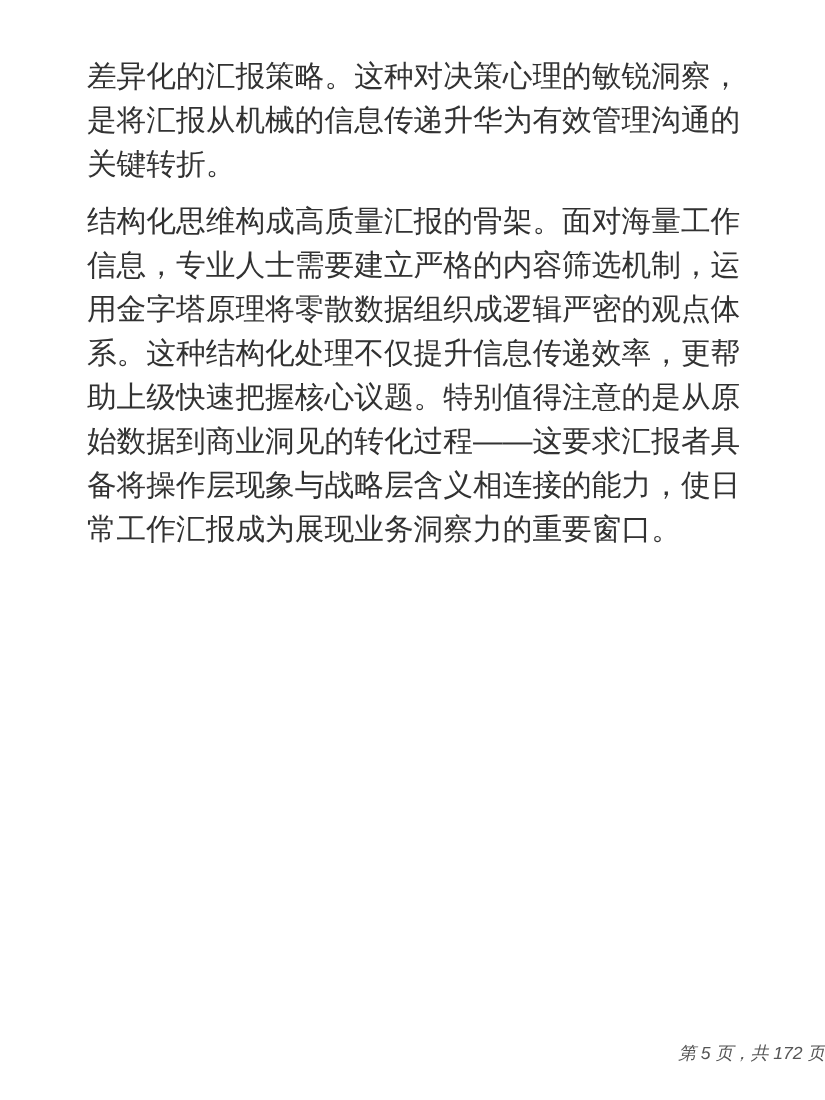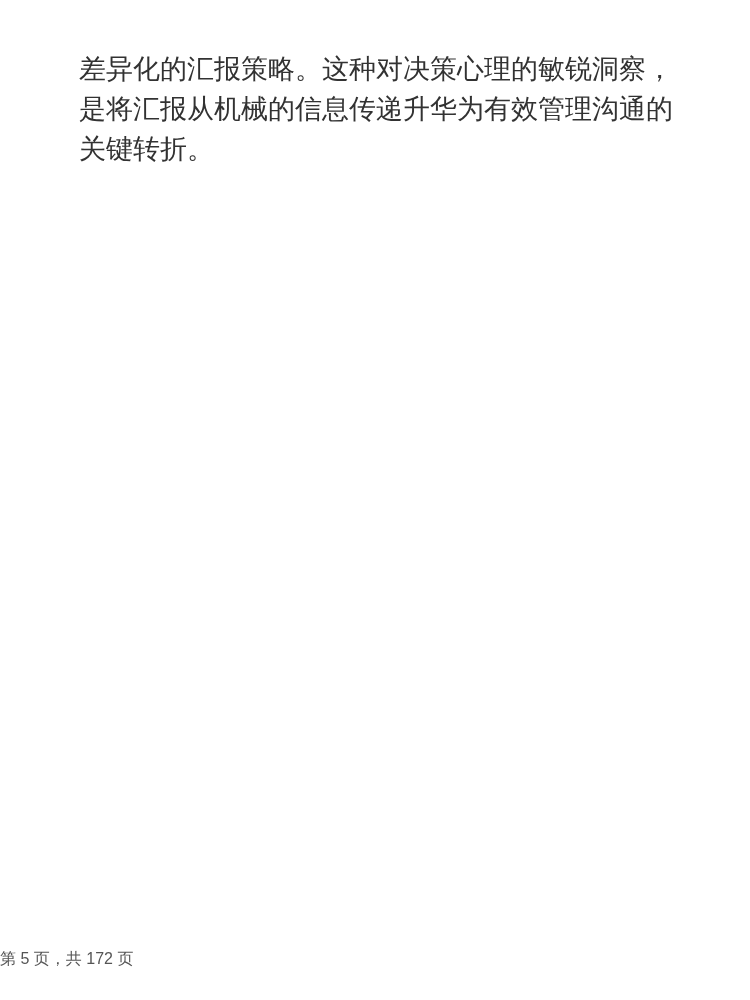--- a/index.html
+++ b/index.html
@@ -29,31 +29,33 @@
     text-align: left;
     letter-spacing: 0;
     word-break: normal;
     overflow-wrap: break-word;
   }
   .footer {
     position: absolute;
     left: 0;
     right: 0;
     bottom: 32px;
-    text-align: left;
+    text-align: right;
+    font-style: italic;
   }
   .page-indicator {
     font-size: 16px;
     line-height: 1.2;
     color: #555555;
   }
 </style>
 </head>
 <body>
 
 <div class="page">
   <div class="content">
     <p class="para">差异化的汇报策略。这种对决策心理的敏锐洞察，是将汇报从机械的信息传递升华为有效管理沟通的关键转折。</p>
+    <p class="para">结构化思维构成高质量汇报的骨架。面对海量工作信息，专业人士需要建立严格的内容筛选机制，运用金字塔原理将零散数据组织成逻辑严密的观点体系。这种结构化处理不仅提升信息传递效率，更帮助上级快速把握核心议题。特别值得注意的是从原始数据到商业洞见的转化过程——这要求汇报者具备将操作层现象与战略层含义相连接的能力，使日常工作汇报成为展现业务洞察力的重要窗口。</p>
   </div>
   <div class="footer">
     <span class="page-indicator">第 5 页，共 172 页</span>
   </div>
 </div>
 
 </body></html>

